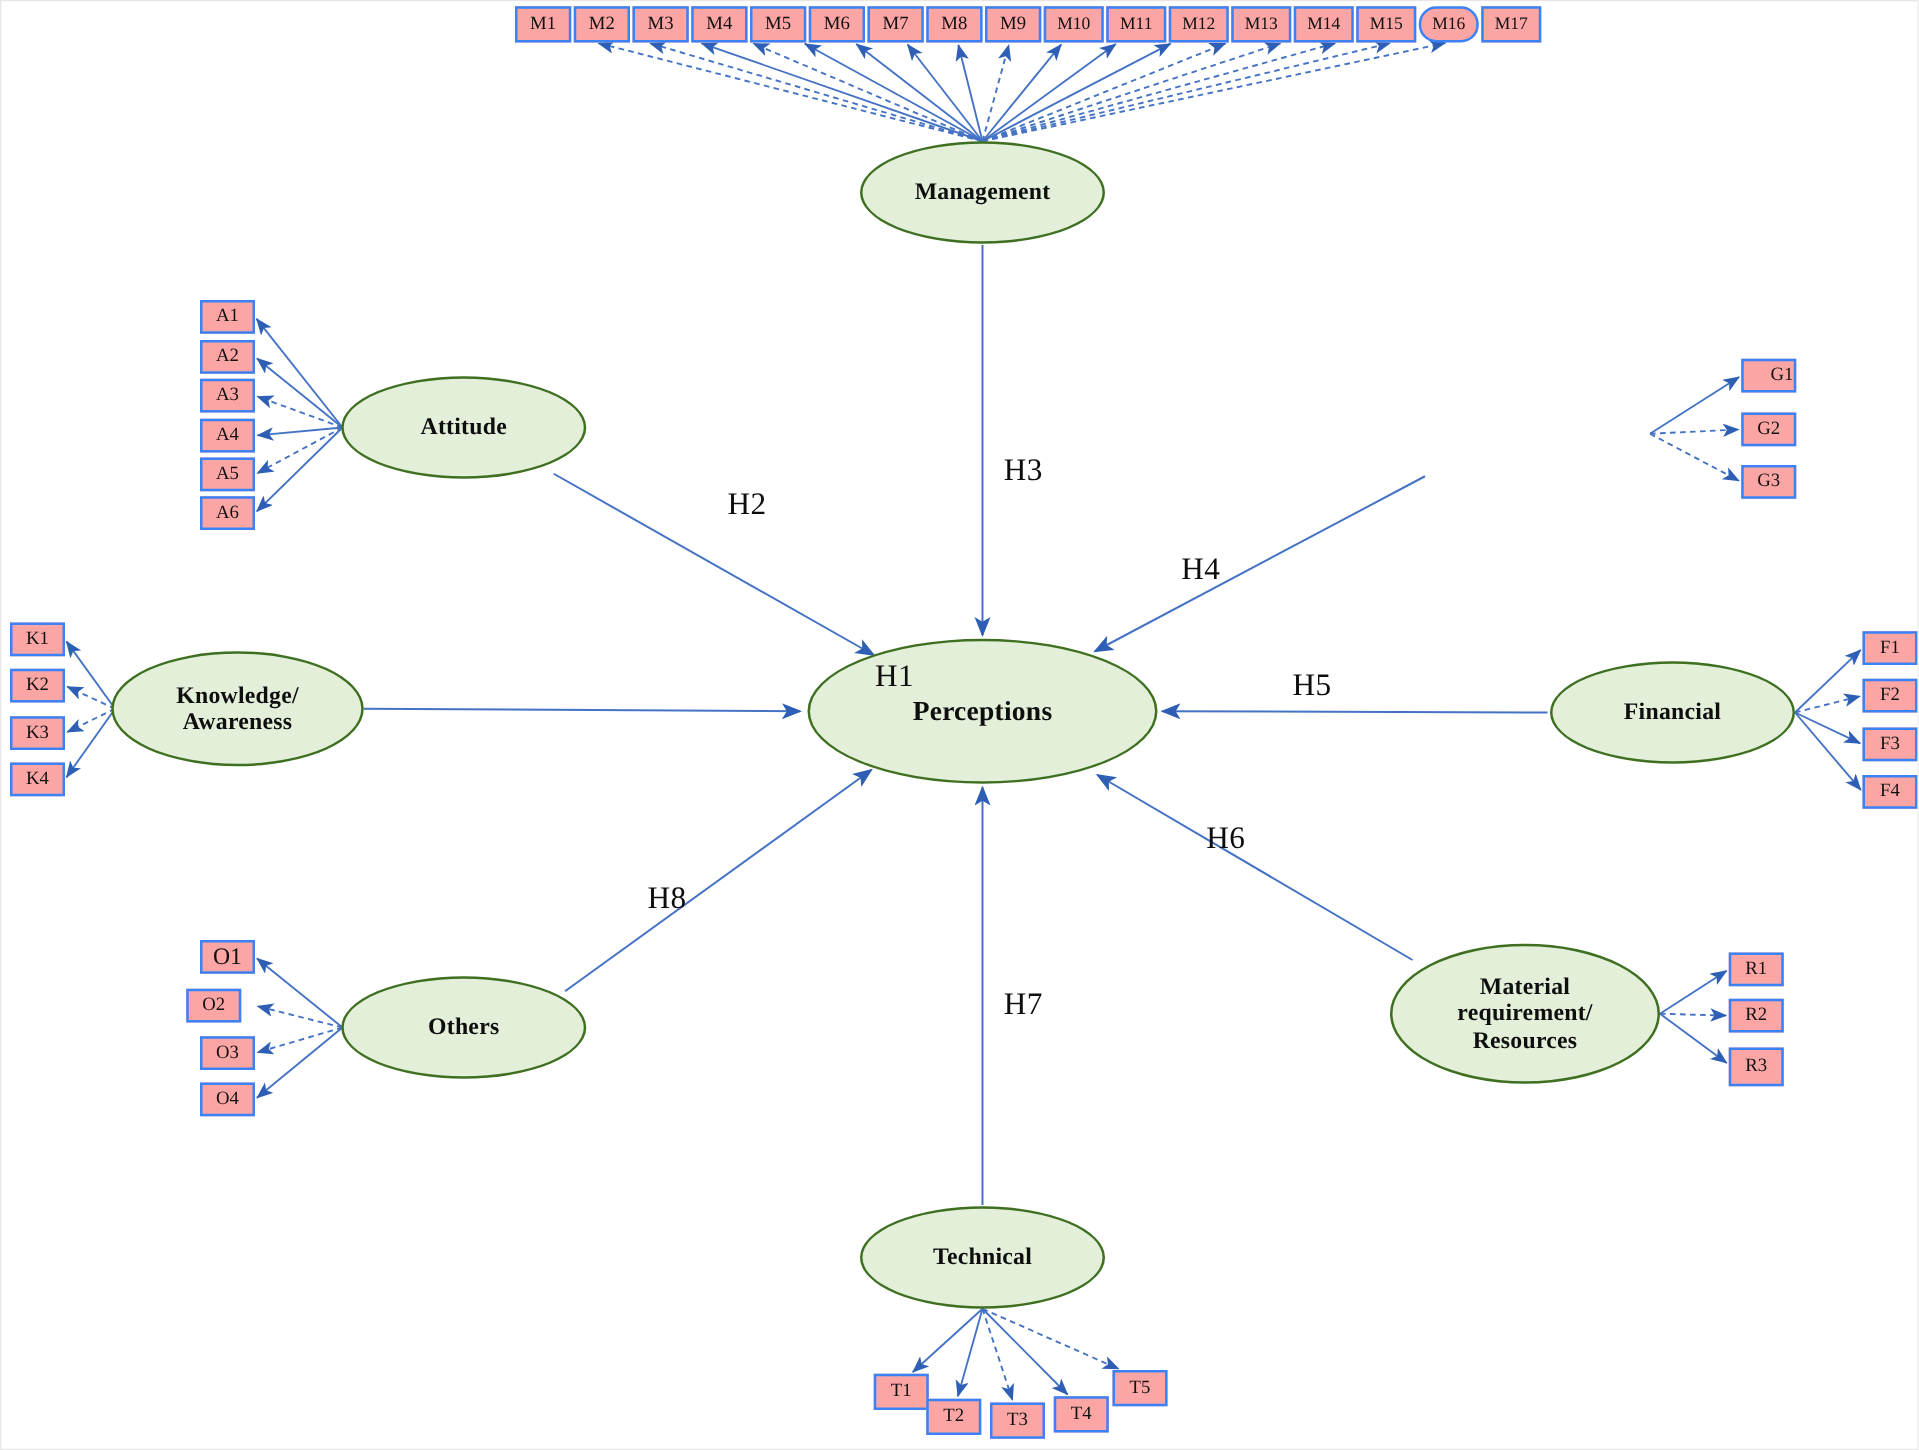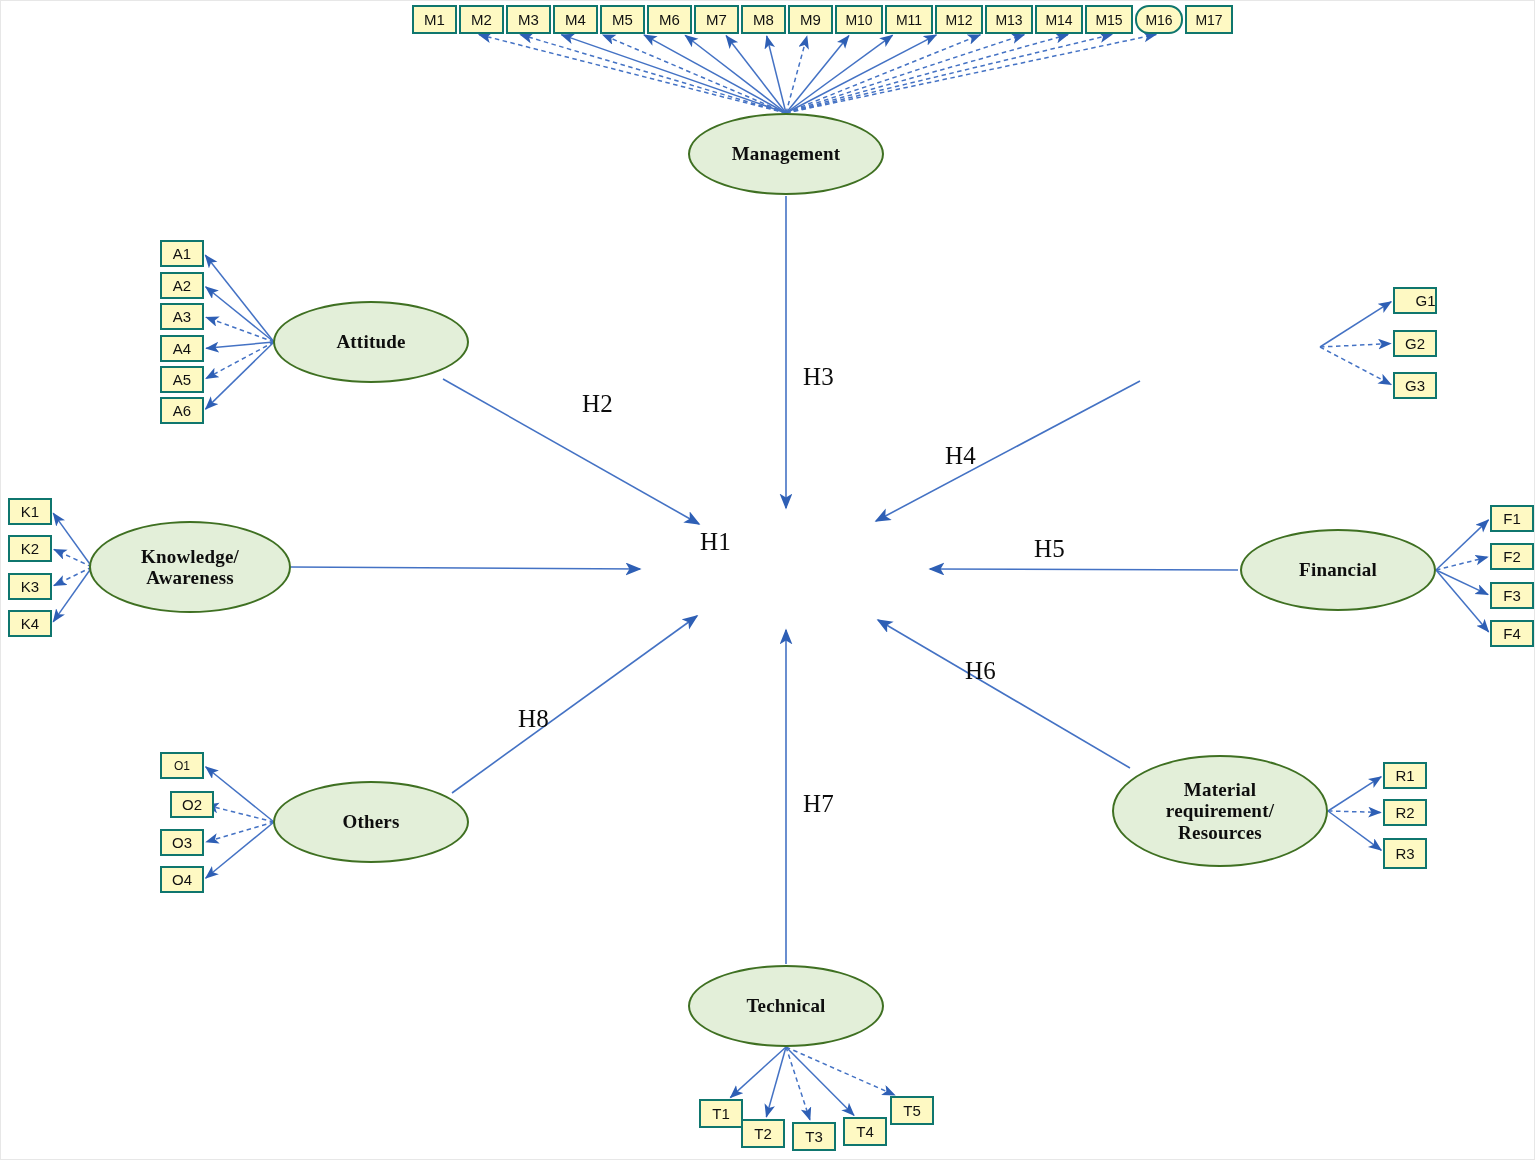--- a/index.html
+++ b/index.html
@@ -8,22 +8,22 @@
   #stage{position:relative;width:1535px;height:1160px;background:#fff;overflow:hidden;}
   #svg-layer{position:absolute;left:0;top:0;width:1535px;height:1160px;}
 
   .node-ellipse{position:absolute;display:flex;align-items:center;justify-content:center;
     background:#e3efd9;border:2px solid #3f7022;border-radius:50%;
     box-sizing:border-box;text-align:center;}
   .node-ellipse .lbl{font-family:"Liberation Serif", serif;font-weight:bold;color:#0e0e0e;
     line-height:1.12;letter-spacing:.2px;}
 
   .ind-box{position:absolute;display:flex;align-items:center;justify-content:center;
-    background:#fef9c3;border:2px solid #0f766e;box-sizing:border-box;
-    font-family:Liberation Sans, sans-serif;color:#111;}
+    background:#fca5a5;border:2px solid #3b82f6;box-sizing:border-box;
+    font-family:Liberation Serif, serif;color:#111;}
 
   .hyp{position:absolute;font-family:"Liberation Serif", serif;color:#0d0d0d;
     font-size:25px;letter-spacing:.3px;white-space:nowrap;}
 
   .frame{position:absolute;left:0;top:0;width:1535px;height:1160px;
     border:1px solid #e7e7e7;box-sizing:border-box;pointer-events:none;}
 </style>
 </head>
 <body>
 
@@ -100,20 +100,23 @@
 
   <div class="node-ellipse" id="node-management" style="left: 688px; top: 113px; width: 196px; height: 82px;">
     <span class="lbl" style="font-size: 19px;">Management</span>
   </div>
   <div class="node-ellipse" id="node-attitude" style="left: 273px; top: 301px; width: 196px; height: 82px;">
     <span class="lbl" style="font-size: 19px;">Attitude</span>
   </div>
   <div class="node-ellipse" id="node-knowledge" style="left: 89px; top: 521px; width: 202px; height: 92px;">
     <span class="lbl" style="font-size: 19px;">Knowledge/<br>Awareness</span>
   </div>
+  <div class="node-ellipse" id="node-perceptions" style="left: 646px; top: 511px; width: 280px; height: 116px;">
+    <span class="lbl" style="font-size: 22px;">Perceptions</span>
+  </div>
   <div class="node-ellipse" id="node-financial" style="left: 1240px; top: 529px; width: 196px; height: 82px;">
     <span class="lbl" style="font-size: 19px;">Financial</span>
   </div>
   <div class="node-ellipse" id="node-others" style="left: 273px; top: 781px; width: 196px; height: 82px;">
     <span class="lbl" style="font-size: 19px;">Others</span>
   </div>
   <div class="node-ellipse" id="node-material" style="left: 1112px; top: 755px; width: 216px; height: 112px;">
     <span class="lbl" style="font-size: 19px;">Material<br>requirement/<br>Resources</span>
   </div>
   <div class="node-ellipse" id="node-technical" style="left: 688px; top: 965px; width: 196px; height: 82px;">
@@ -216,24 +219,24 @@
       </div>
       <div class="ind-box" style="left: 1490px; top: 543px; width: 44px; height: 27px; font-size: 15px;">
         <span>F2</span>
       </div>
       <div class="ind-box" style="left: 1490px; top: 582px; width: 44px; height: 27px; font-size: 15px;">
         <span>F3</span>
       </div>
       <div class="ind-box" style="left: 1490px; top: 620px; width: 44px; height: 27px; font-size: 15px;">
         <span>F4</span>
       </div>
-      <div class="ind-box" style="left: 160px; top: 752px; width: 44px; height: 27px; font-size: 12px;">
+      <div class="ind-box" style="left: 160px; top: 752px; width: 44px; height: 27px; font-size: 19px;">
         <span>O1</span>
       </div>
-      <div class="ind-box" style="left: 170px; top: 791px; width: 44px; height: 27px; font-size: 15px;">
+      <div class="ind-box" style="left: 149px; top: 791px; width: 44px; height: 27px; font-size: 15px;">
         <span>O2</span>
       </div>
       <div class="ind-box" style="left: 160px; top: 829px; width: 44px; height: 27px; font-size: 15px;">
         <span>O3</span>
       </div>
       <div class="ind-box" style="left: 160px; top: 866px; width: 44px; height: 27px; font-size: 15px;">
         <span>O4</span>
       </div>
       <div class="ind-box" style="left: 1383px; top: 762px; width: 44px; height: 27px; font-size: 15px;">
         <span>R1</span>

